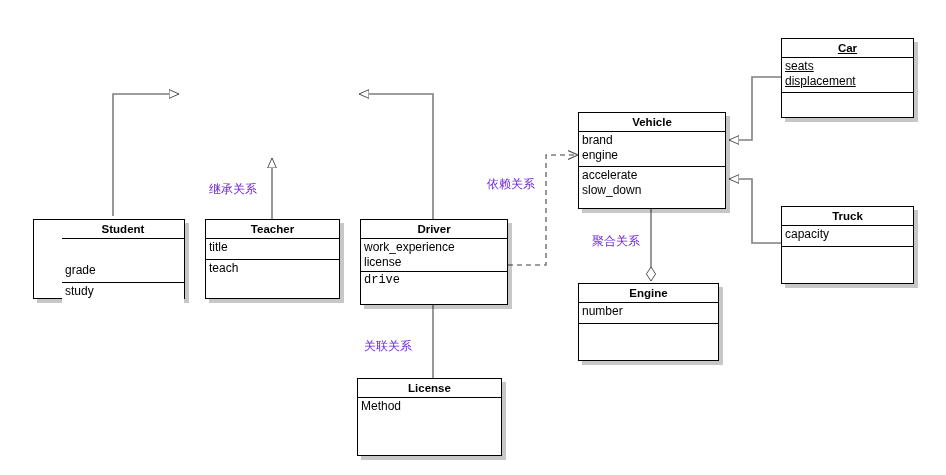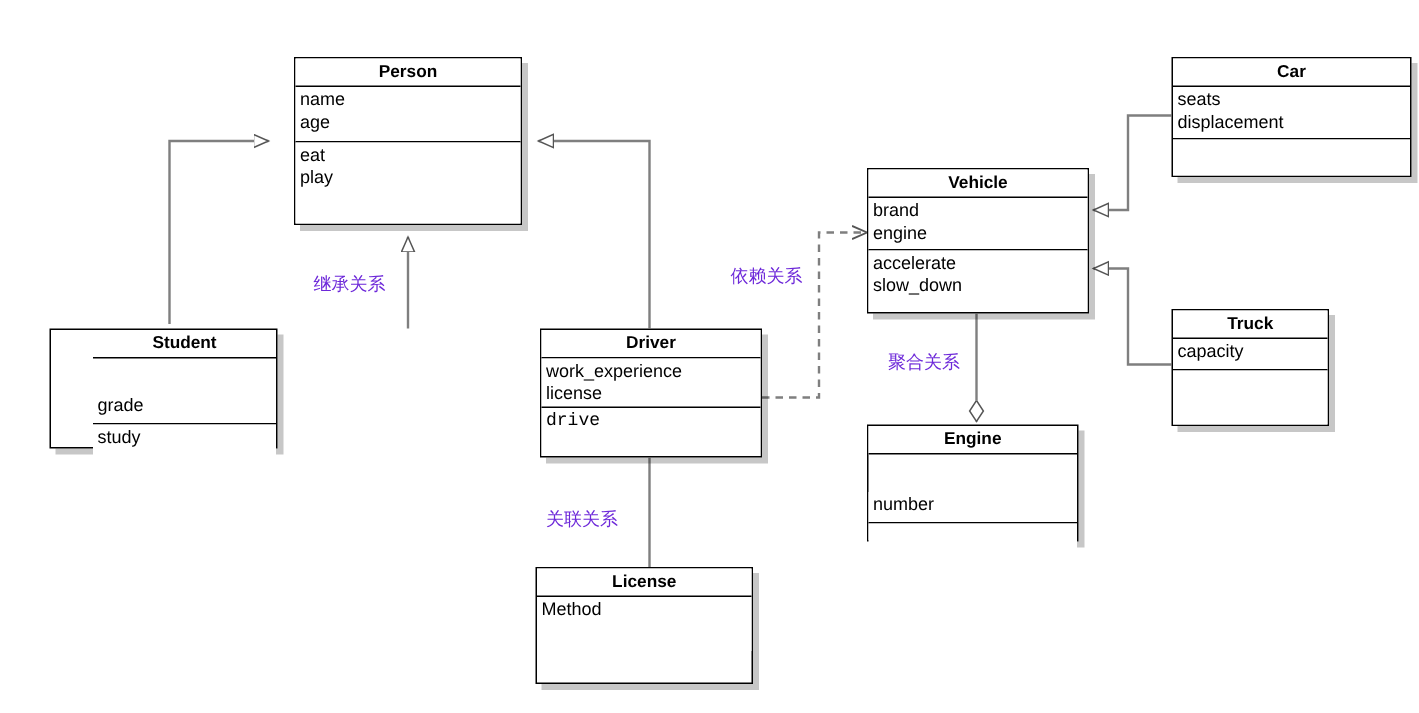--- a/index.html
+++ b/index.html
@@ -104,42 +104,40 @@
     <path d="M 781,243 L 752,243 L 752,179 L 729,179" fill="none" stroke="#7f7f7f" stroke-width="1.6" marker-end="url(#hollow-triangle)"></path>
 
     <path d="M 651,209 L 651,281" fill="none" stroke="#7f7f7f" stroke-width="1.6" marker-end="url(#hollow-diamond)"></path>
   </svg>
 
   <div class="edge-label" style="left:209px; top:182px;">继承关系</div>
   <div class="edge-label" style="left:487px; top:177px;">依赖关系</div>
   <div class="edge-label" style="left:592px; top:234px;">聚合关系</div>
   <div class="edge-label" style="left:364px; top:339px;">关联关系</div>
 
-  <div class="uml-class" style="left:196px; top:38px; width:152px; height:112px;">
-    <div class="uml-title">Person</div>
-    <div class="uml-compartment divided" style="height:37px;">
-      <div class="member">name</div>
-      <div class="member">age</div>
-    </div>
-    <div class="uml-compartment" style="height:54px;">
-      <div class="member">eat</div>
-      <div class="member">play</div>
-    </div>
-  </div>
 
   <div class="uml-class" style="left:33px; top:219px; width:152px; height:80px;padding-left:28px;">
     <div class="uml-title">Student</div>
     <div class="uml-compartment divided" style="height:21px;margin-top:23px;">
       <div class="member">grade</div>
     </div>
     <div class="uml-compartment" style="height:38px;">
       <div class="member">study</div>
     </div>
   </div>
 
+  <div class="uml-class" style="left:205px; top:219px; width:135px; height:80px;">
+    <div class="uml-title">Teacher</div>
+    <div class="uml-compartment divided" style="height:21px;">
+      <div class="member">title</div>
+    </div>
+    <div class="uml-compartment" style="height:38px;">
+      <div class="member">teach</div>
+    </div>
+  </div>
 
   <div class="uml-class" style="left:360px; top:219px; width:148px; height:86px;">
     <div class="uml-title">Driver</div>
     <div class="uml-compartment divided" style="height:33px;">
       <div class="member">work_experience</div>
       <div class="member">license</div>
     </div>
     <div class="uml-compartment" style="height:32px;font-family:Liberation Mono, monospace;">
       <div class="member">drive</div>
     </div>
@@ -157,38 +155,38 @@
     <div class="uml-compartment divided" style="height:35px;">
       <div class="member">brand</div>
       <div class="member">engine</div>
     </div>
     <div class="uml-compartment" style="height:41px;">
       <div class="member">accelerate</div>
       <div class="member">slow_down</div>
     </div>
   </div>
 
-  <div class="uml-class" style="left:781px; top:38px; width:160px; height:80px;">
+  <div class="uml-class" style="left:781px; top:38px; width:133px; height:80px;text-decoration:underline;">
     <div class="uml-title">Car</div>
     <div class="uml-compartment divided" style="height:35px;">
       <div class="member">seats</div>
       <div class="member">displacement</div>
     </div>
     <div class="uml-compartment" style="height:24px;"></div>
   </div>
 
-  <div class="uml-class" style="left:781px; top:206px; width:105px; height:78px;">
+  <div class="uml-class" style="left:781px; top:206px; width:133px; height:78px;">
     <div class="uml-title">Truck</div>
     <div class="uml-compartment divided" style="height:21px;">
       <div class="member">capacity</div>
     </div>
     <div class="uml-compartment" style="height:36px;"></div>
   </div>
 
   <div class="uml-class" style="left:578px; top:283px; width:141px; height:78px;">
     <div class="uml-title">Engine</div>
-    <div class="uml-compartment divided" style="height:21px;margin-top:25px;">
+    <div class="uml-compartment divided" style="height:21px;">
       <div class="member">number</div>
     </div>
     <div class="uml-compartment" style="height:36px;"></div>
   </div>
 
 </div>
 
 </body></html>

